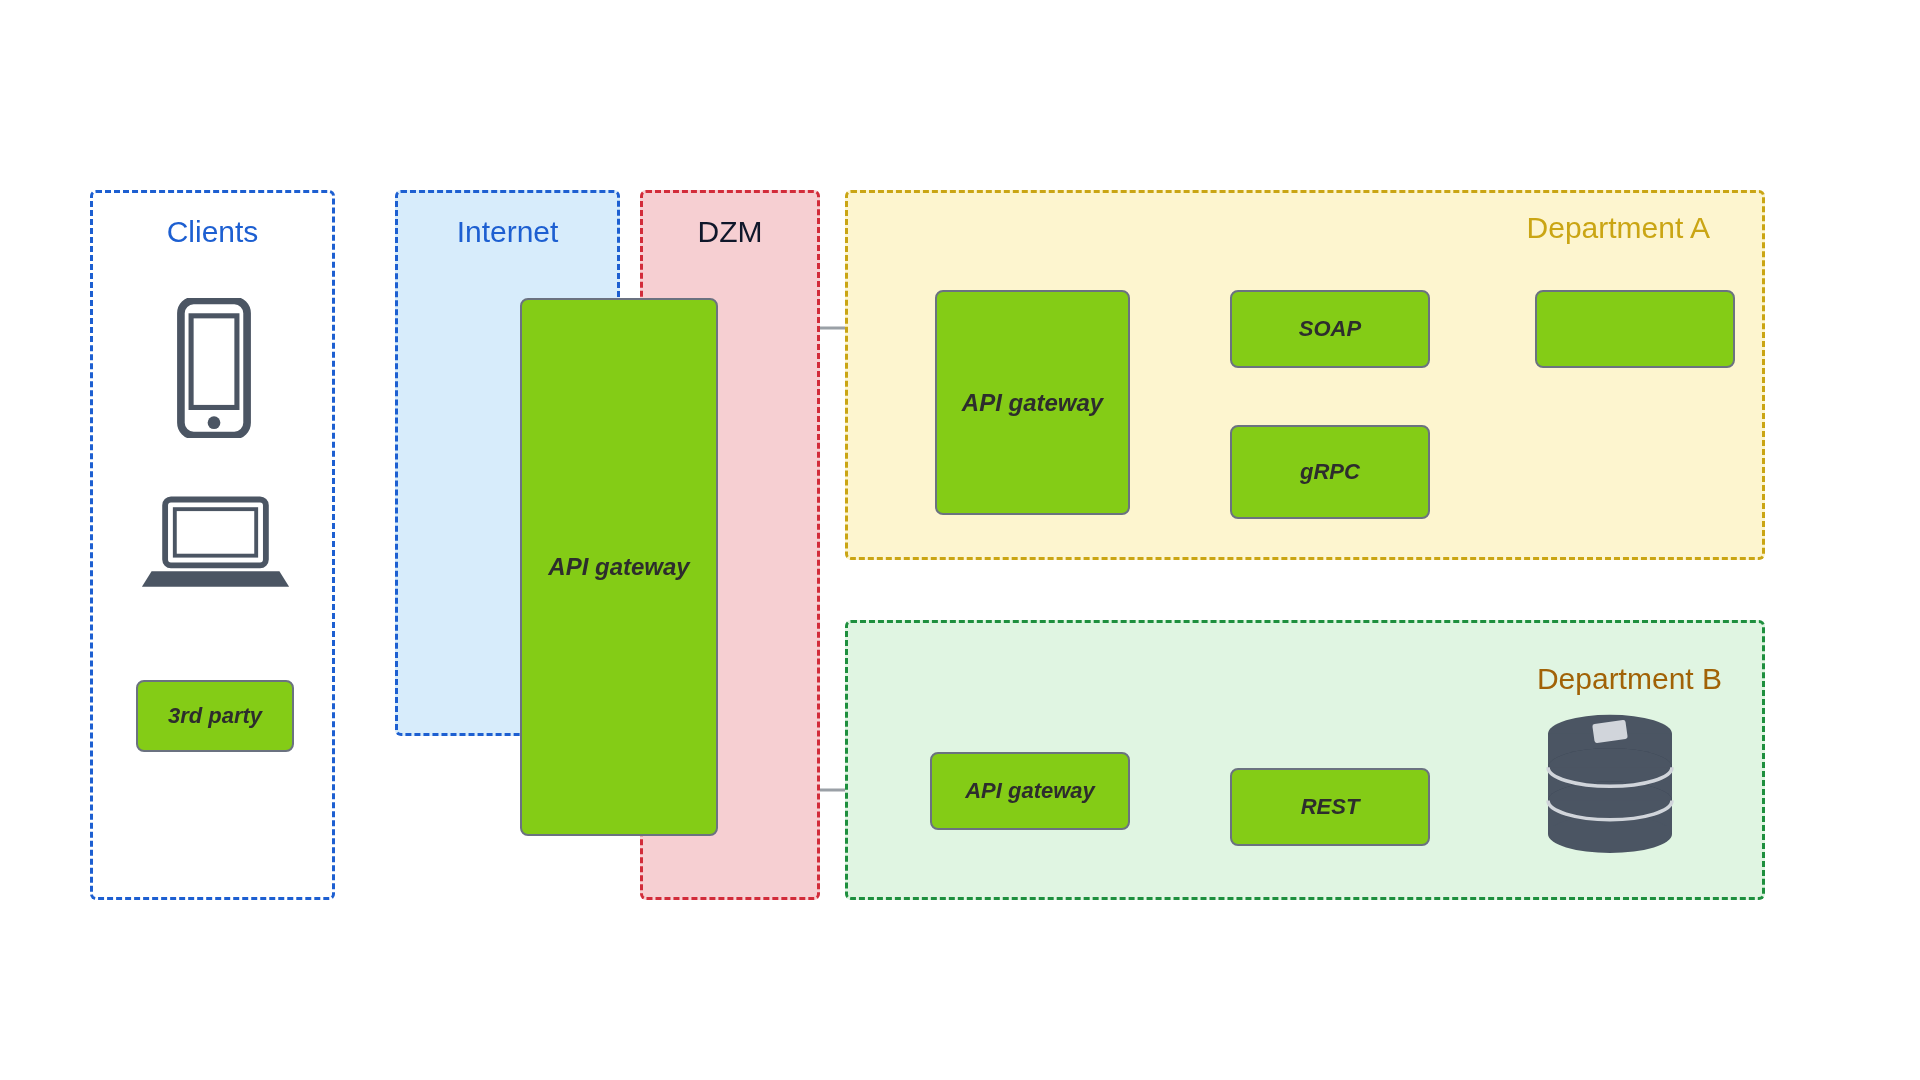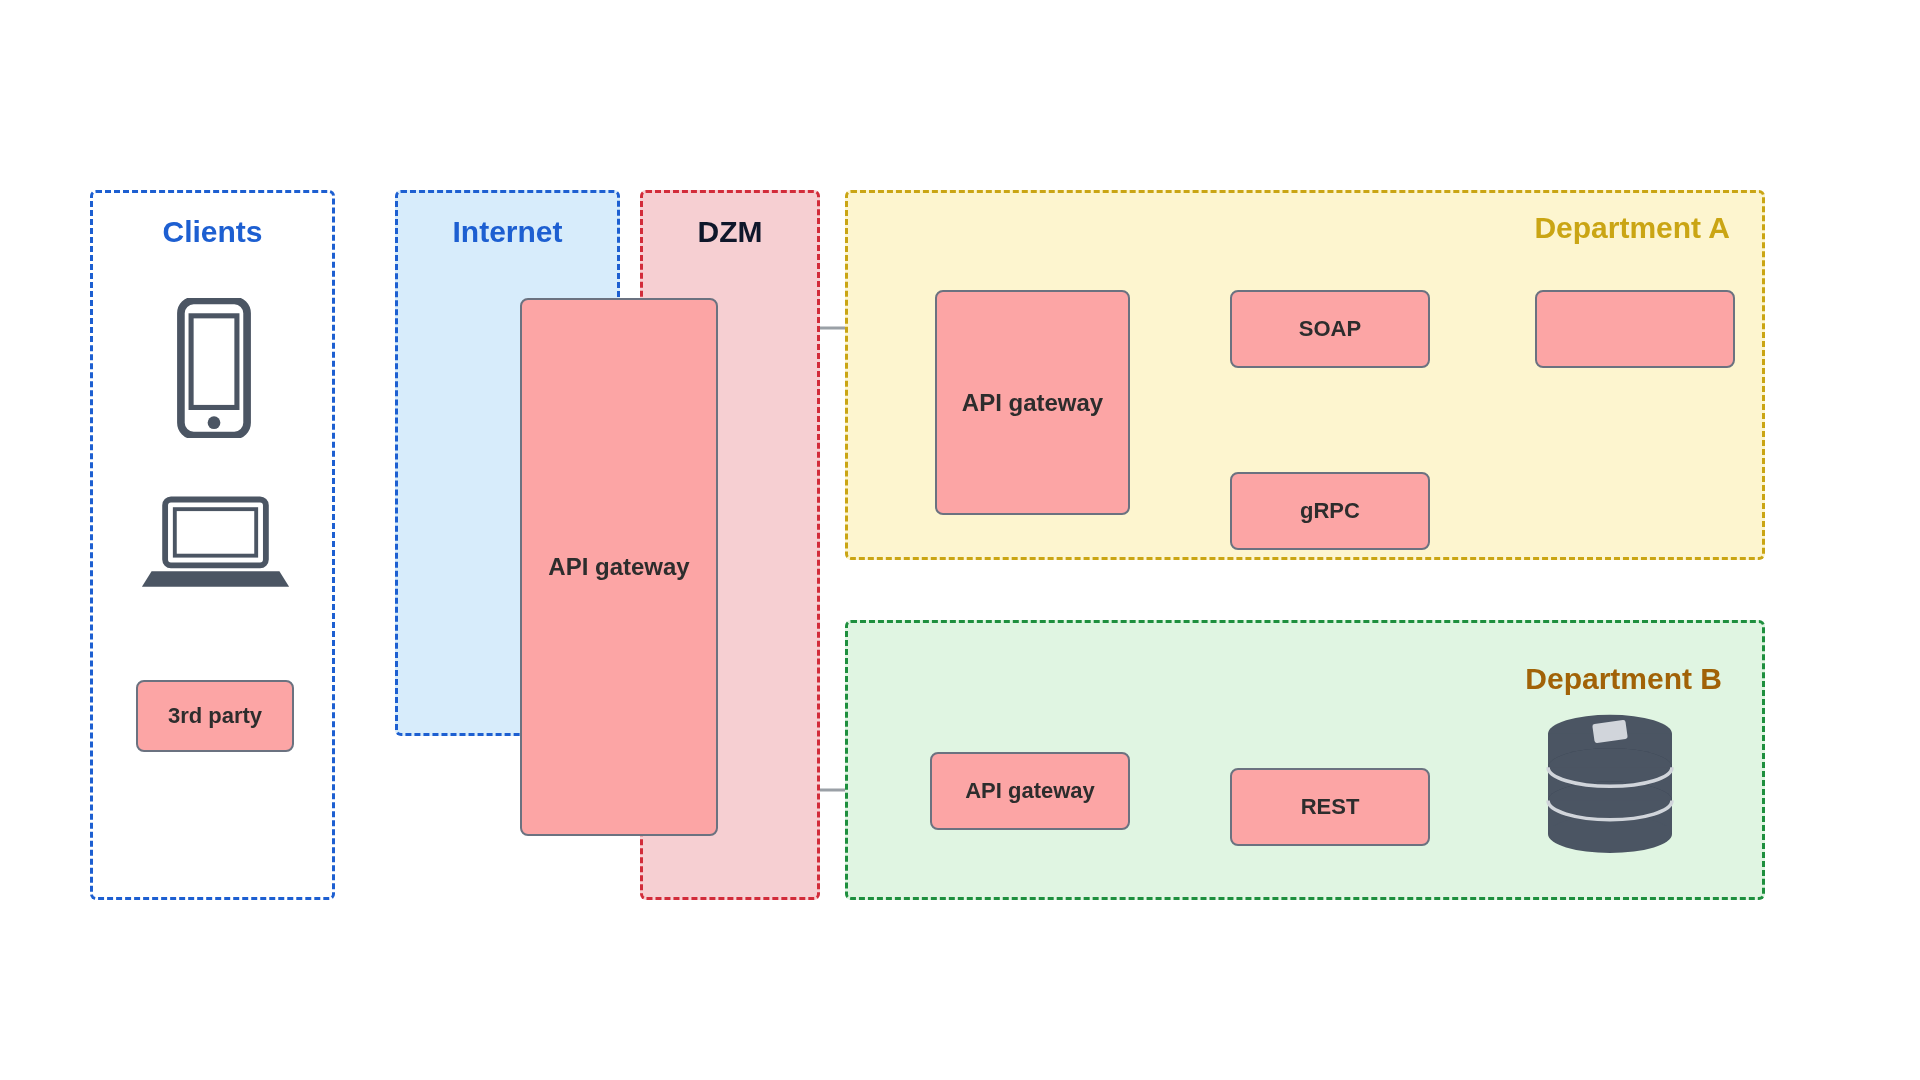--- a/index.html
+++ b/index.html
@@ -12,39 +12,40 @@
     position: relative;
     overflow: hidden;
   }
   .zone {
     position: absolute;
     border: 3px dashed;
     border-radius: 6px;
     box-sizing: border-box;
   }
   .zone-title {
-    font-weight: 700;
+    font-weight: 400;
     font-size: 30px;
     text-align: center;
   }
   .node {
     position: absolute;
-    background: #fca5a5;
+    background: #84cc16;
     border: 2px solid #6b7280;
     border-radius: 8px;
     box-sizing: border-box;
     display: flex;
     align-items: center;
     justify-content: center;
     text-align: center;
     font-weight: 700;
     font-size: 22px;
     color: #2d2d2d;
     padding: 6px 10px;
     line-height: 1.25;
+    font-style: italic;
   }
   svg.overlay {
     position: absolute;
     left: 0; top: 0;
     width: 1920px; height: 1080px;
     pointer-events: none;
   }
 </style>
 </head>
 <body>
@@ -97,28 +98,28 @@
   <div class="zone-title" style="color:#1d5fd1; margin-top:22px;">Internet</div>
 </div>
 
 <div class="zone" style="left:640px; top:190px; width:180px; height:710px; border-color:#d22c3a; background:#f6cfd2;">
   <div class="zone-title" style="color:#0f172a; margin-top:22px;">DZM</div>
 </div>
 
 <div class="node" style="left:520px; top:298px; width:198px; height:538px; font-size:24px; line-height:1.3;">API gateway</div>
 
 <div class="zone" style="left:845px; top:190px; width:920px; height:370px; border-color:#caa514; background:#fdf5cf;">
-  <div class="zone-title" style="color:#caa514; position:absolute; right:32px; top:18px;">Department A</div>
+  <div class="zone-title" style="color:#caa514; position:absolute; right:52px; top:18px;">Department A</div>
 </div>
 
 <div class="node" style="left:935px; top:290px; width:195px; height:225px; font-size:24px;">API gateway</div>
 
 <div class="node" style="left:1230px; top:290px; width:200px; height:78px;">SOAP</div>
 
-<div class="node" style="left:1230px; top:425px; width:200px; height:78px;margin-top:47px;">gRPC</div>
+<div class="node" style="left:1230px; top:425px; width:200px; height:94px;">gRPC</div>
 
 <div class="node" style="left:1535px; top:290px; width:200px; height:78px;"></div>
 
 <div class="zone" style="left:845px; top:620px; width:920px; height:280px; border-color:#1e8f3e; background:#e0f5e2;">
   <div class="zone-title" style="color:#a16207; position:absolute; right:40px; top:18px;margin-top:21px;">Department B</div>
 </div>
 
 <div class="node" style="left:930px; top:752px; width:200px; height:78px;">API gateway</div>
 
 <div class="node" style="left:1230px; top:768px; width:200px; height:78px;">REST</div>

